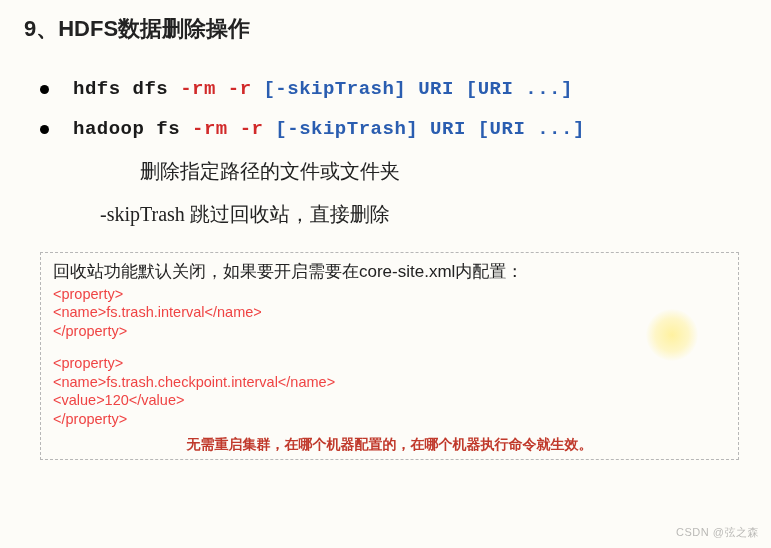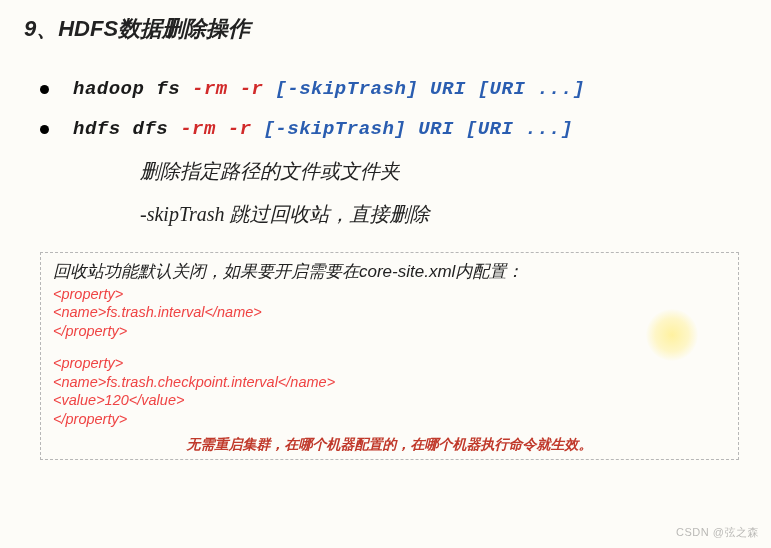--- a/index.html
+++ b/index.html
@@ -8,21 +8,20 @@
     width: 771px;
     height: 548px;
     background: #fdfcf8;
     font-family: "Microsoft YaHei", "SimHei", sans-serif;
     position: relative;
     overflow: hidden;
     color: #222;
   }
   .page {
     padding: 14px 12px 10px 20px;
-    font-style: italic;
   }
   .title {
     font-size: 22px;
     font-weight: 700;
     margin-bottom: 34px;
     margin-left: 4px;
   }
   .bullets {
     margin-left: 20px;
   }
@@ -51,21 +50,21 @@
   .note {
     font-family: "SimSun", serif;
     font-size: 20px;
     margin-left: 120px;
     margin-top: 4px;
     margin-bottom: 16px;
   }
   .note2 {
     font-family: "SimSun", serif;
     font-size: 20px;
-    margin-left: 120px;
+    margin-left: 80px;
     margin-bottom: 24px;
   }
   .box {
     border: 1px dashed #b7b7b7;
     margin: 8px 20px 0 20px;
     padding: 8px 12px 6px 12px;
     font-size: 15px;
     line-height: 1.28;
     color: #444;
     position: relative;
@@ -111,27 +110,27 @@
 </head>
 <body>
 
 <div class="page">
   <div class="title">9、HDFS数据删除操作</div>
 
   <div class="bullets">
     <div class="bullet-row">
       <div class="dot"></div>
       <span class="code">
-        <span class="cmd-black">hadoop fs </span><span class="cmd-red">-rm -r </span><span class="cmd-blue">[-skipTrash] URI [URI ...]</span>
+        <span class="cmd-black">hdfs dfs </span><span class="cmd-red">-rm -r </span><span class="cmd-blue">[-skipTrash] URI [URI ...]</span>
       </span>
     </div>
     <div class="bullet-row">
       <div class="dot"></div>
       <span class="code">
-        <span class="cmd-black">hdfs dfs </span><span class="cmd-red">-rm -r </span><span class="cmd-blue">[-skipTrash] URI [URI ...]</span>
+        <span class="cmd-black">hadoop fs </span><span class="cmd-red">-rm -r </span><span class="cmd-blue">[-skipTrash] URI [URI ...]</span>
       </span>
     </div>
   </div>
 
   <div class="note">删除指定路径的文件或文件夹</div>
   <div class="note2">-skipTrash 跳过回收站，直接删除</div>
 
   <div class="box">
     <div class="line1">回收站功能默认关闭，如果要开启需要在core-site.xml内配置：</div>
     <div class="xml">&lt;property&gt;</div>

